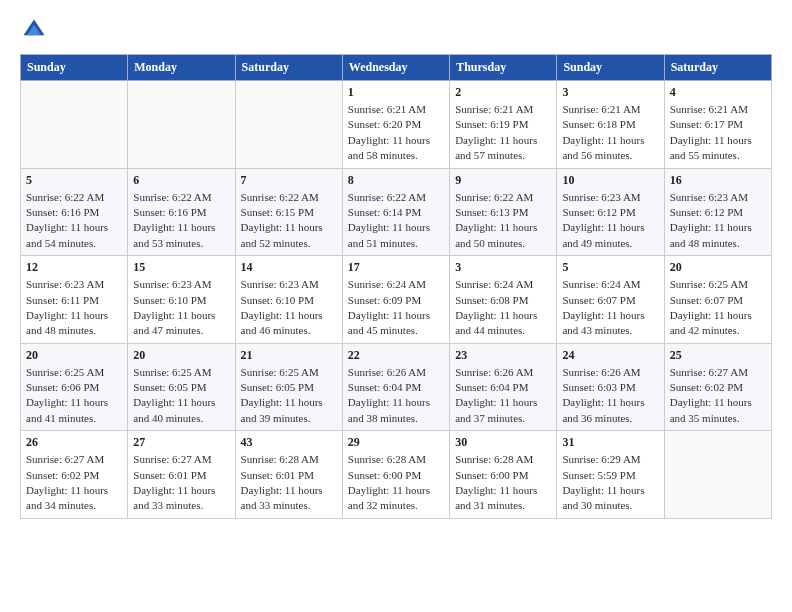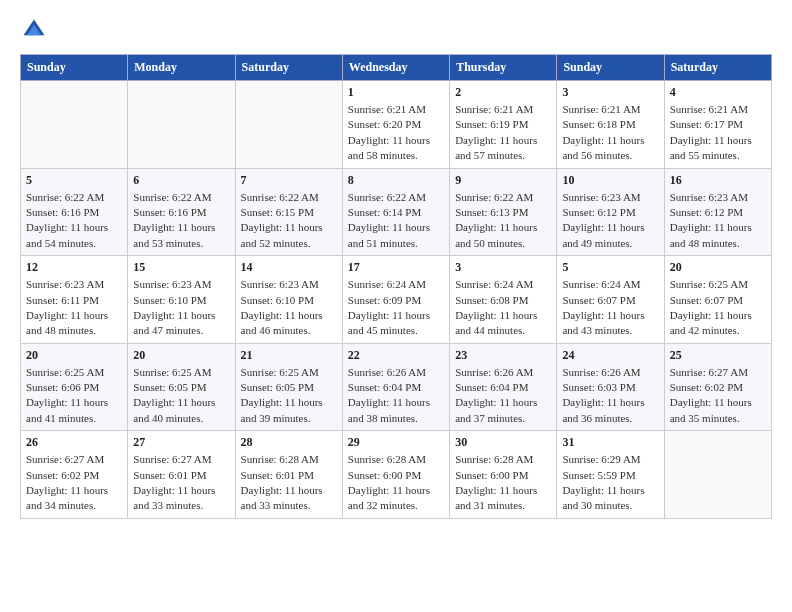--- a/index.html
+++ b/index.html
@@ -322,21 +322,21 @@
 and 34 minutes.</div>
           </td>
           <td>
             <div class="day-number">27</div>
             <div class="day-info" style="white-space: pre-line;">Sunrise: 6:27 AM
 Sunset: 6:01 PM
 Daylight: 11 hours
 and 33 minutes.</div>
           </td>
           <td>
-            <div class="day-number">28</div>
+            <div class="day-number">43</div>
             <div class="day-info" style="white-space: pre-line;">Sunrise: 6:28 AM
 Sunset: 6:01 PM
 Daylight: 11 hours
 and 33 minutes.</div>
           </td>
           <td>
             <div class="day-number">29</div>
             <div class="day-info" style="white-space: pre-line;">Sunrise: 6:28 AM
 Sunset: 6:00 PM
 Daylight: 11 hours

